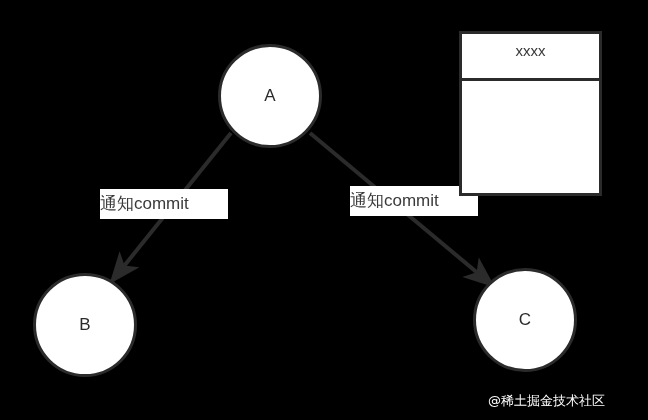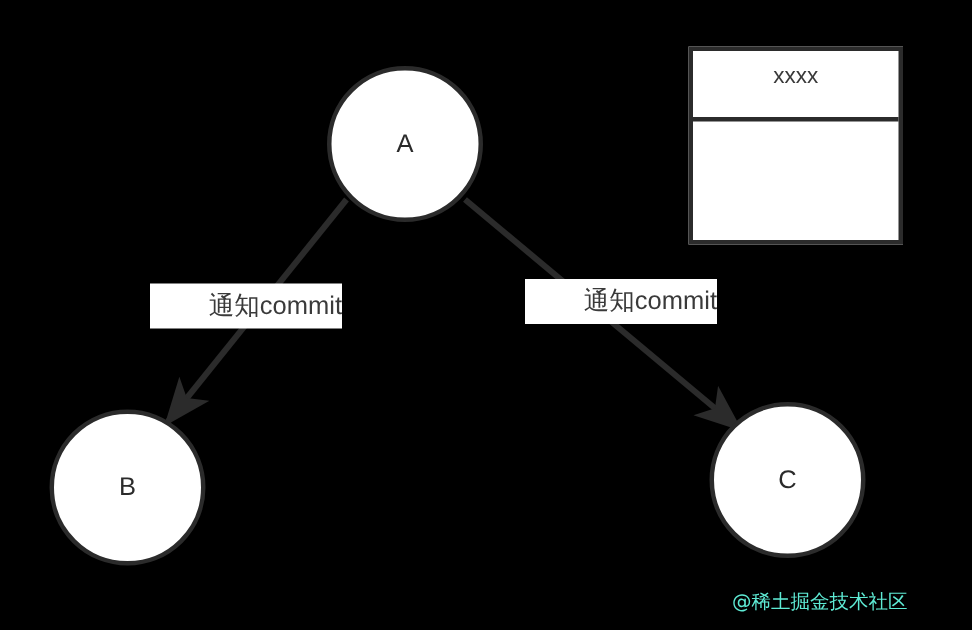--- a/index.html
+++ b/index.html
@@ -40,21 +40,21 @@
     font-size: 17px;
     font-family: "Liberation Sans", "DejaVu Sans", sans-serif;
   }
   .edge-label {
     position: absolute;
     background: #ffffff;
     color: #3a3a3a;
     font-size: 17px;
     line-height: 30px;
     height: 30px;
-    text-align: right;
+    text-align: left;
     white-space: nowrap;
     font-family: "Liberation Sans", "DejaVu Sans", sans-serif;
   }
   .panel {
     position: absolute;
     background: #ffffff;
     border: 3px solid #2b2b2b;
     box-sizing: border-box;
   }
   .panel-divider {
@@ -69,21 +69,21 @@
     left: 0;
     width: 100%;
     text-align: center;
     color: #3a3a3a;
     font-size: 15px;
     font-family: "Liberation Sans", "DejaVu Sans", sans-serif;
     white-space: nowrap;
   }
   .watermark {
     position: absolute;
-    color: #5eead4;
+    color: #ffffff;
     font-size: 13px;
     white-space: nowrap;
     font-family: "DejaVu Sans", "Liberation Sans", sans-serif;
   }
 </style>
 </head>
 <body>
 
 <div id="canvas">
 
@@ -110,20 +110,20 @@
   </div>
 
   <div class="edge-label" style="left:100px; top:189px; width:128px;">
     <span>通知commit</span>
   </div>
 
   <div class="edge-label" style="left:350px; top:186px; width:128px;">
     <span>通知commit</span>
   </div>
 
-  <div class="panel" style="left:459px; top:31px; width:143px; height:132px;">
+  <div class="panel" style="left:459px; top:31px; width:143px; height:165px;">
     <div class="panel-text" style="top:8px;">xxxx</div>
     <div class="panel-divider" style="top:44px;"></div>
   </div>
 
   <div class="watermark" style="left:488px; top:392px;">@稀土掘金技术社区</div>
 
 </div>
 
 </body></html>

